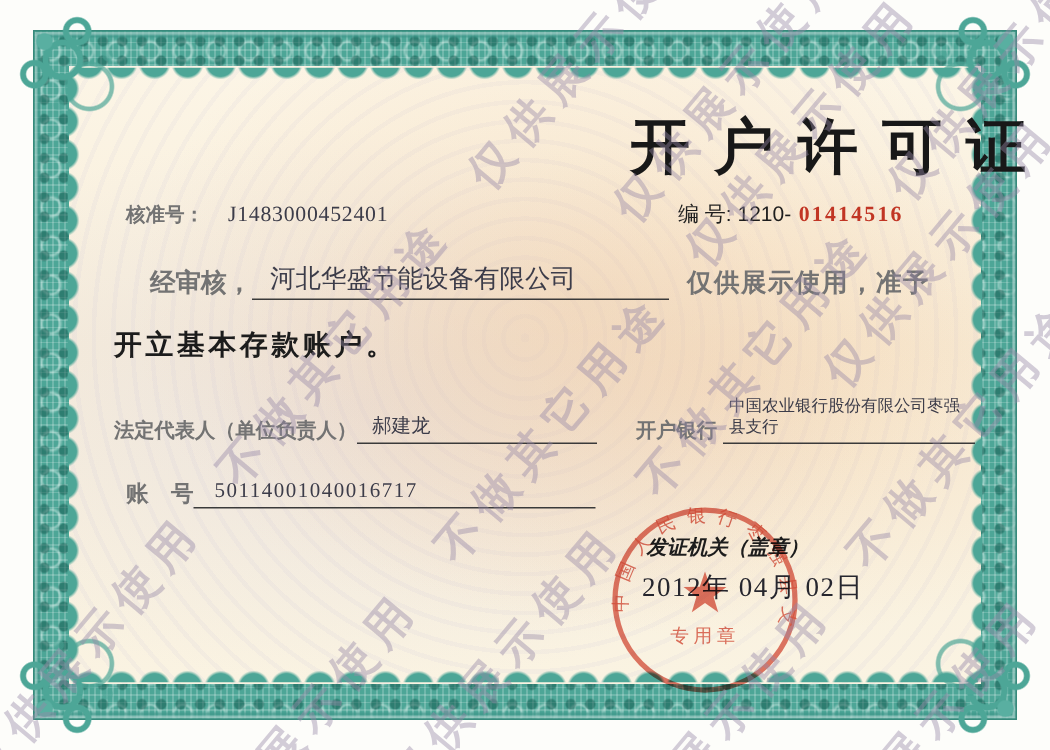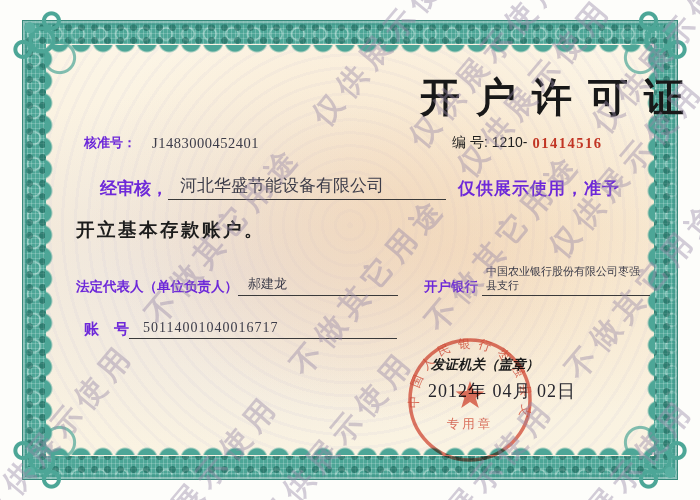--- a/index.html
+++ b/index.html
@@ -60,21 +60,21 @@
   .corner.br{right:12px;bottom:10px;transform:rotate(180deg);}
   .corner.bl{left:12px;bottom:10px;transform:rotate(270deg);}
   
   .content{position:absolute;inset:0;z-index:4;color:#1c1c1c;}
   .title{
     position:absolute;left:0;right:0;top:70px;text-align:right;
     font-family:"Liberation Serif","DejaVu Serif",serif;font-weight:700;
     font-size:40px;letter-spacing:16px;text-indent:16px;color:#181818;
   }
   .row{position:absolute;display:flex;align-items:flex-end;white-space:nowrap;}
-  .lbl{font-weight:700;color:#6d28d9;}
+  .lbl{font-weight:700;color:#737373;}
   .fill{font-family:Liberation Serif, serif;color:#3c3c49;}
   .uline{border-bottom:1.5px solid #3a3a3a;}
   .row-approval{left:84px;top:134px;font-size:13px;}
   .row-approval .fill{font-size:14.5px;margin-left:16px;letter-spacing:.5px;}
   .row-serial{left:452px;top:134px;font-size:14px;}
   .row-serial .lbl{font-weight:400;color:#1d1d1d;}
   .row-serial .fill{color:#c13524;font-weight:700;letter-spacing:1.5px;margin-left:5px;font-size:14.5px;}
   .row-review{left:100px;top:174px;}
   .row-review .lbl{font-size:17px;}
   .company{width:262px;font-size:17px;padding:0 4px 2px 12px;}

